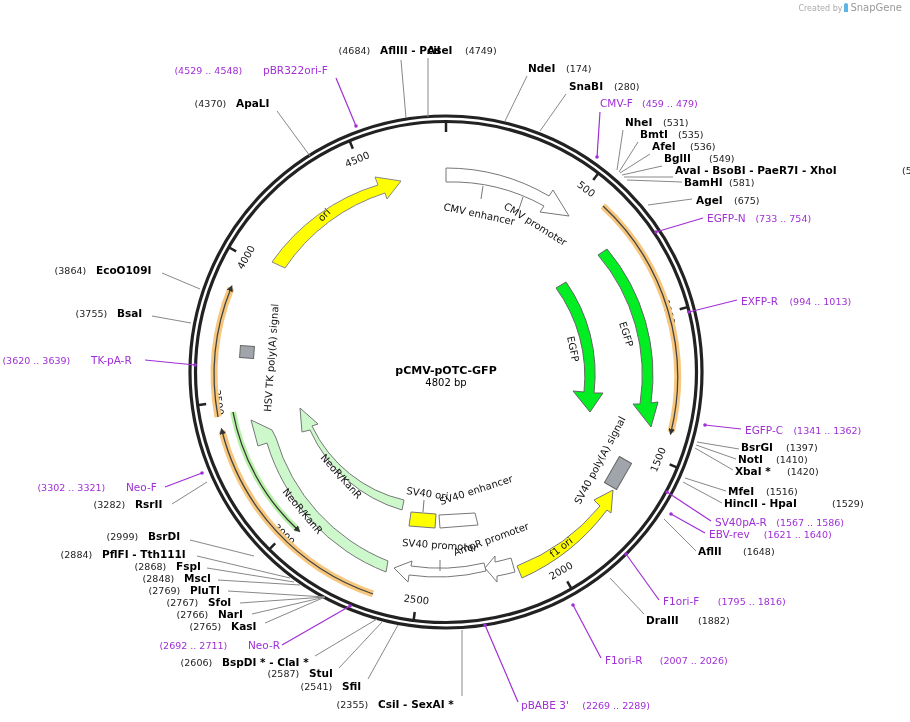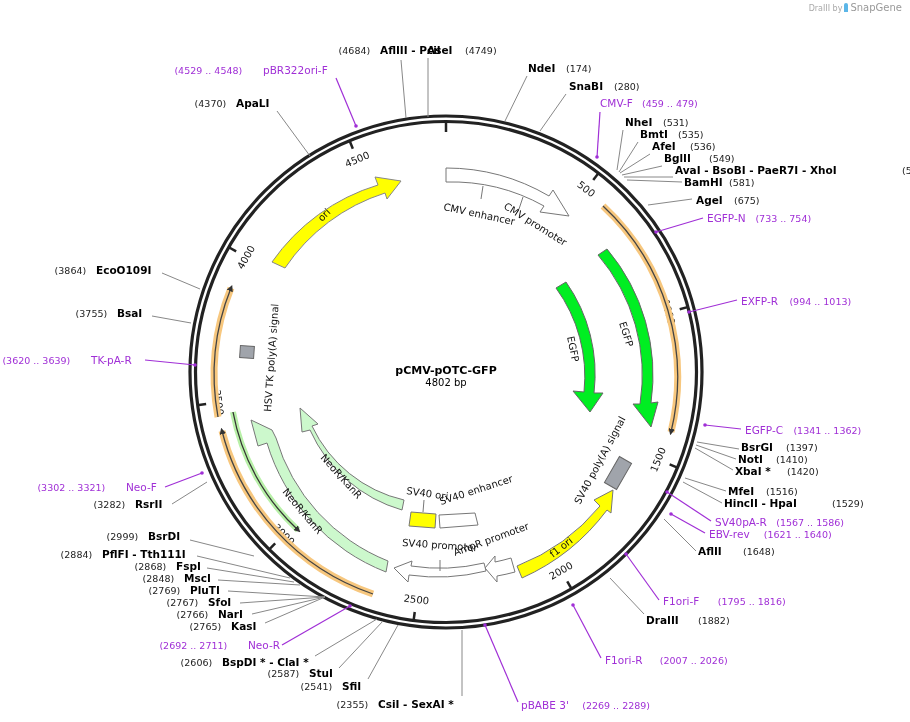--- a/index.html
+++ b/index.html
@@ -13,21 +13,21 @@
   .pos { font-size:9.5px; fill:#222; }
   .primer { font-size:10.5px; fill:#a02fd6; }
   .ppos { font-size:9.5px; fill:#a02fd6; }
   .feat { font-size:10px; fill:#111; }
   .tick { font-size:10px; fill:#111; }
 </style>
 </head>
 <body>
 
 <div class="credit">
-  <span>DraIII by</span><span class="logo"></span><span class="brand">SnapGene</span>
+  <span>Created by</span><span class="logo"></span><span class="brand">SnapGene</span>
 </div>
 
 <svg id="map" width="910" height="722" viewBox="0 0 910 722">
   <defs>
     <marker id="ah" viewBox="0 0 10 10" refX="5" refY="5" markerWidth="5" markerHeight="5" orient="auto">
         <path d="M0,0 L10,5 L0,10 z" fill="#333"></path>
       </marker>
   </defs>
 
   <g>

